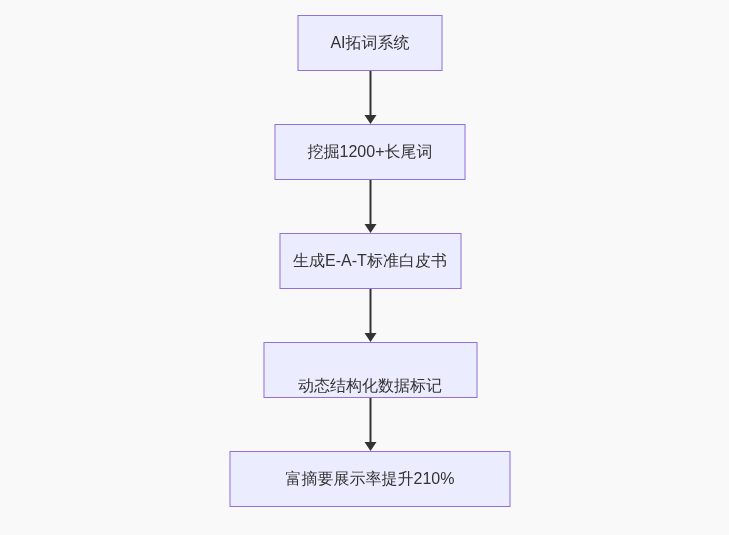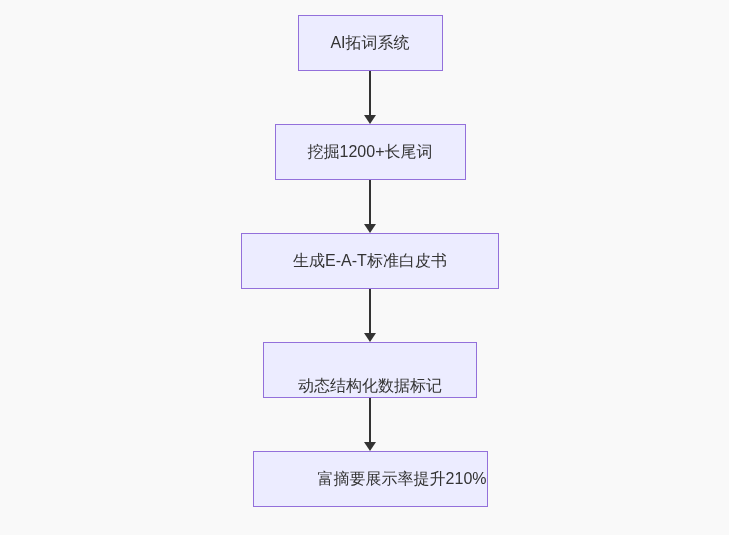--- a/index.html
+++ b/index.html
@@ -36,23 +36,23 @@
     display: flex;
     align-items: center;
     justify-content: center;
     color: #333333;
     font-size: 16px;
     white-space: nowrap;
     text-align: center;
   }
   .node.n1 { width: 145px; }
   .node.n2 { width: 191px; }
-  .node.n3 { width: 258px; }
+  .node.n3 { width: 182px; }
   .node.n4 { width: 214px; align-items: flex-end; }
-  .node.n5 { width: 235px; justify-content: flex-end; }
+  .node.n5 { width: 281px; }
   .arrow {
     display: flex;
     flex-direction: column;
     align-items: center;
     height: 53px;
   }
   .arrow .line {
     width: 2px;
     height: 44px;
     background: #333333;

